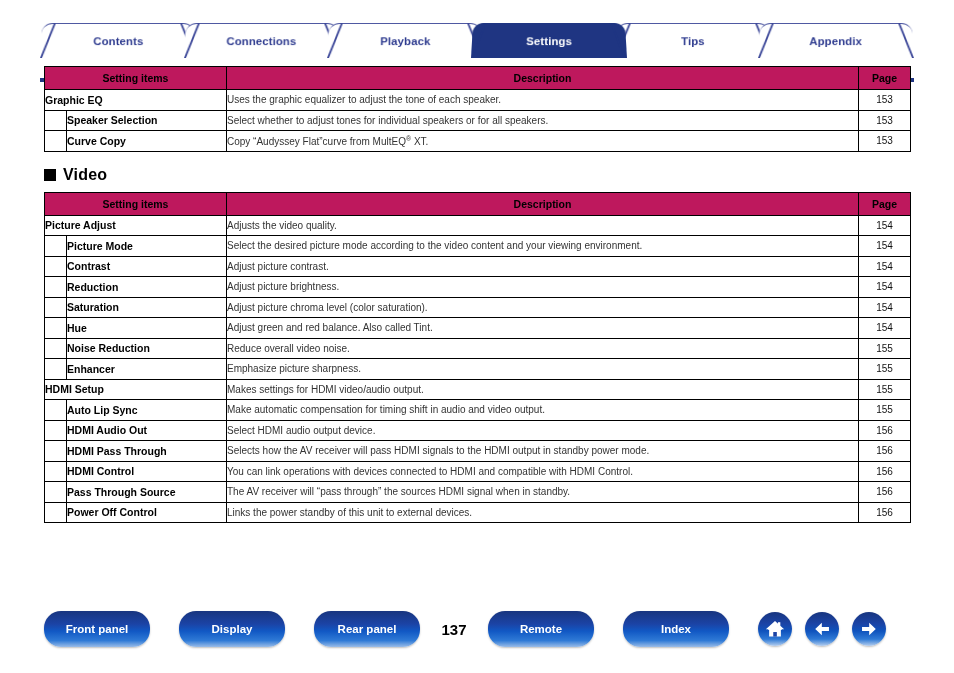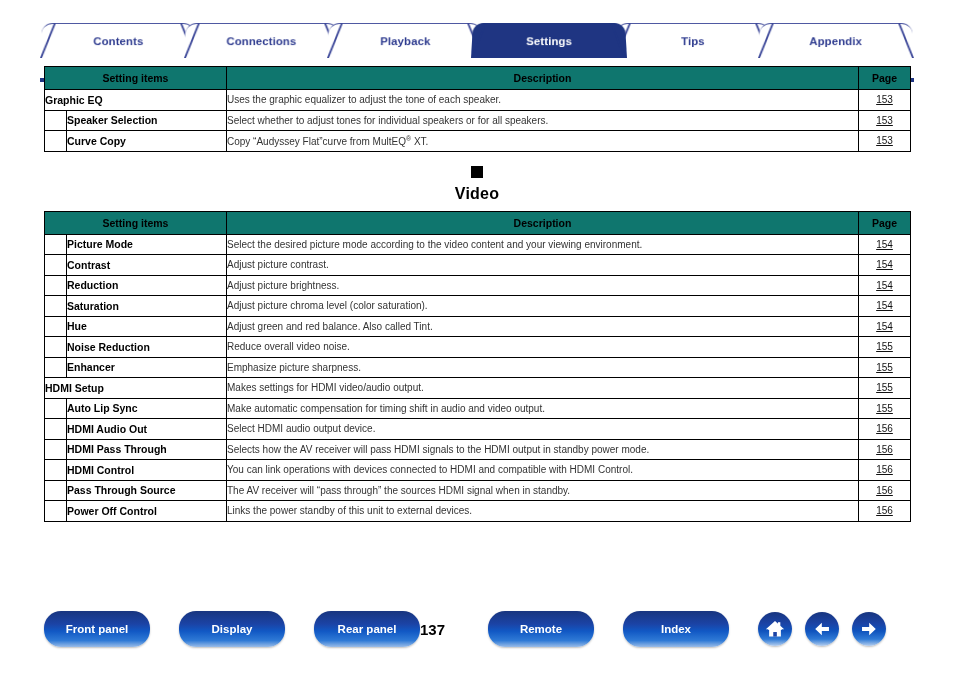--- a/index.html
+++ b/index.html
@@ -97,21 +97,21 @@
   table.spec col.c-item   { width: 160px; }
   table.spec col.c-desc   { width: 632px; }
   table.spec col.c-page   { width: 52px; }
 
   table.spec th, table.spec td {
     border: 1px solid #000;
     padding: 0;
     vertical-align: middle;
   }
   table.spec thead th {
-    background: #0f766e;
+    background: #be185d;
     height: 22px;
     font-size: 10.5px;
     font-weight: bold;
     text-align: center;
     color: #000;
   }
   table.spec tbody tr { height: 20.5px; padding-left: 44px; }
   td.item, td.item-sub {
     font-size: 10.5px;
     font-weight: bold;
@@ -124,36 +124,34 @@
     color: #333;
     padding-left: 6px;
     font-weight: normal;
   }
   td.page {
     text-align: center;
     font-size: 10px;
     color: #111;
   }
   td.page .pagelink {
-    text-decoration: underline;
     cursor: pointer;
     color: #111;
   }
   sup.reg { font-size: 7px; vertical-align: super; }
 
   h2.section {
     font-size: 16px;
     font-weight: bold;
     margin: 14px 0 8px 0;
     padding: 0;
     display: flex;
     align-items: center;
     gap: 7px;
     letter-spacing: .2px;
-    flex-direction: column;
   }
   h2.section .sq {
     display: inline-block;
     width: 12px;
     height: 12px;
     background: #000;
   }
 
   
   #footer {
@@ -177,21 +175,21 @@
     color: #ffffff;
     cursor: pointer;
     background: linear-gradient(to bottom, #18357f 0%, #1b43a5 36%, #1158c4 56%, #2f7ad6 82%, #9bbde8 100%);
     box-shadow: 0 1px 2px rgba(0,0,0,.25);
   }
   .pagenum {
     font-size: 15px;
     font-weight: bold;
     color: #000;
     width: 68px;
-    text-align: left;
+    text-align: center;
   }
   .circbtn {
     width: 34px;
     height: 34px;
     border-radius: 50%;
     display: flex;
     align-items: center;
     justify-content: center;
     cursor: pointer;
     background: linear-gradient(to bottom, #18357f 0%, #1b43a5 34%, #0f53bd 56%, #2f7ad6 80%, #b8cfee 100%);
@@ -279,20 +277,25 @@
         <col class="c-page">
       </colgroup>
     <thead>
       <tr>
         <th colspan="2">Setting items</th>
         <th>Description</th>
         <th>Page</th>
       </tr>
     </thead>
     <tbody>
+        <tr>
+          <td colspan="2" class="item">Picture Adjust</td>
+          <td class="desc">Adjusts the video quality.</td>
+          <td class="page"><span class="pagelink">154</span></td>
+        </tr>
         <tr>
           <td class="indent"></td>
           <td class="item-sub">Picture Mode</td>
           <td class="desc">Select the desired picture mode according to the video content and your viewing environment.</td>
           <td class="page"><span class="pagelink">154</span></td>
         </tr>
         <tr>
           <td class="indent"></td>
           <td class="item-sub">Contrast</td>
           <td class="desc">Adjust picture contrast.</td>

